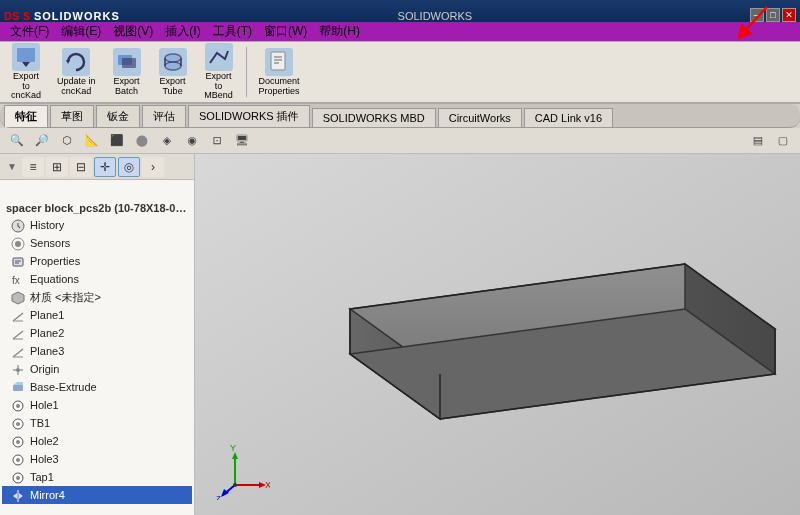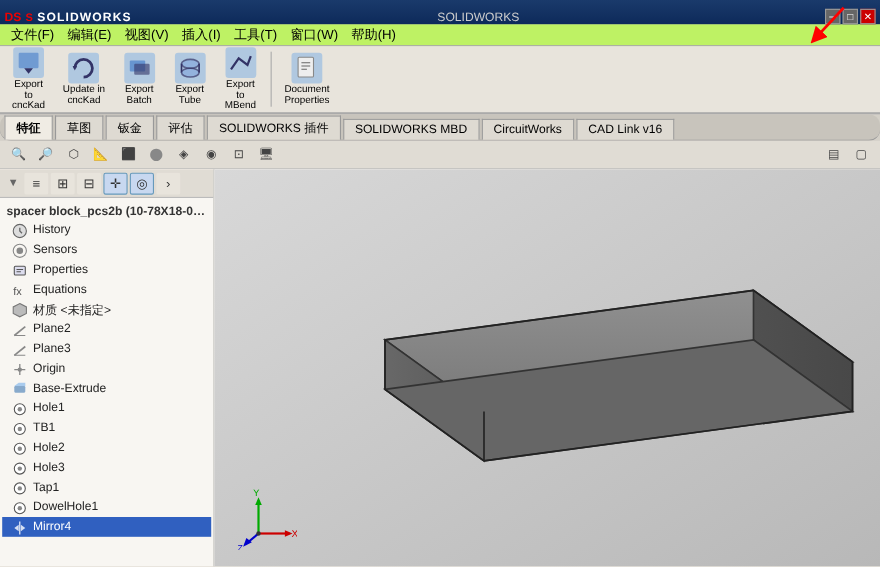--- a/index.html
+++ b/index.html
@@ -30,21 +30,21 @@
       display: flex; gap: 2px;
     }
     #title-bar .win-btn {
       width: 14px; height: 14px; background: #666; border: 1px solid #999;
       display: flex; align-items: center; justify-content: center; font-size: 9px; color: white; cursor: pointer;
     }
 
     
     #menu-bar {
       height: 20px;
-      background: #bef264;
+      background: #a21caf;
       display: flex;
       align-items: center;
       padding: 0 4px;
       border-bottom: 1px solid #aaa;
       font-size: 12px;
     }
     #menu-bar .menu-item {
       padding: 2px 6px;
       cursor: pointer;
       white-space: nowrap;
@@ -145,21 +145,21 @@
       color: #333;
     }
     .feat-btn.active { background: #c8d8f0; border-color: #69b; }
 
     
     #tree-panel {
       flex: 1;
       overflow-y: auto;
       overflow-x: hidden;
       background: #f8f6f2;
-      padding: 4px 2px;
+      padding: 20px 2px;
     }
     .tree-root {
       font-size: 11px;
       color: #333;
       padding: 2px 4px;
       font-weight: bold;
       white-space: nowrap;
       overflow: hidden;
       text-overflow: ellipsis;
     }
@@ -425,20 +425,29 @@
         </div>
         <span class="tree-label">材质 &lt;未指定&gt;</span>
       </div>
       <div class="tree-item">
         <div class="tree-icon">
           <svg width="14" height="14" viewBox="0 0 14 14">
               <line x1="2" y1="12" x2="12" y2="4" stroke="#888" stroke-width="1.5"></line>
               <line x1="2" y1="12" x2="12" y2="12" stroke="#888" stroke-width="1"></line>
             </svg>
         </div>
+        <span class="tree-label">Plane1</span>
+      </div>
+      <div class="tree-item">
+        <div class="tree-icon">
+          <svg width="14" height="14" viewBox="0 0 14 14">
+              <line x1="2" y1="12" x2="12" y2="4" stroke="#888" stroke-width="1.5"></line>
+              <line x1="2" y1="12" x2="12" y2="12" stroke="#888" stroke-width="1"></line>
+            </svg>
+        </div>
         <span class="tree-label">Plane2</span>
       </div>
       <div class="tree-item">
         <div class="tree-icon">
           <svg width="14" height="14" viewBox="0 0 14 14">
               <line x1="2" y1="12" x2="12" y2="4" stroke="#888" stroke-width="1.5"></line>
               <line x1="2" y1="12" x2="12" y2="12" stroke="#888" stroke-width="1"></line>
             </svg>
         </div>
         <span class="tree-label">Plane3</span>
@@ -499,29 +508,20 @@
         <span class="tree-label">Hole3</span>
       </div>
       <div class="tree-item">
         <div class="tree-icon">
           <svg width="14" height="14" viewBox="0 0 14 14">
               <circle cx="7" cy="7" r="5" stroke="#555" stroke-width="1" fill="#fff"></circle>
               <circle cx="7" cy="7" r="2" fill="#888"></circle>
             </svg>
         </div>
         <span class="tree-label">Tap1</span>
-      </div>
-      <div class="tree-item">
-        <div class="tree-icon">
-          <svg width="14" height="14" viewBox="0 0 14 14">
-              <circle cx="7" cy="7" r="5" stroke="#555" stroke-width="1" fill="#fff"></circle>
-              <circle cx="7" cy="7" r="2" fill="#888"></circle>
-            </svg>
-        </div>
-        <span class="tree-label">DowelHole1</span>
       </div>
       <div class="tree-item highlighted">
         <div class="tree-icon">
           <svg width="14" height="14" viewBox="0 0 14 14">
               <line x1="7" y1="1" x2="7" y2="13" stroke="white" stroke-width="1"></line>
               <polygon points="2,7 6,4 6,10" fill="white" opacity="0.8"></polygon>
               <polygon points="12,7 8,4 8,10" fill="white" opacity="0.8"></polygon>
             </svg>
         </div>
         <span class="tree-label" style="color:white;">Mirror4</span>

